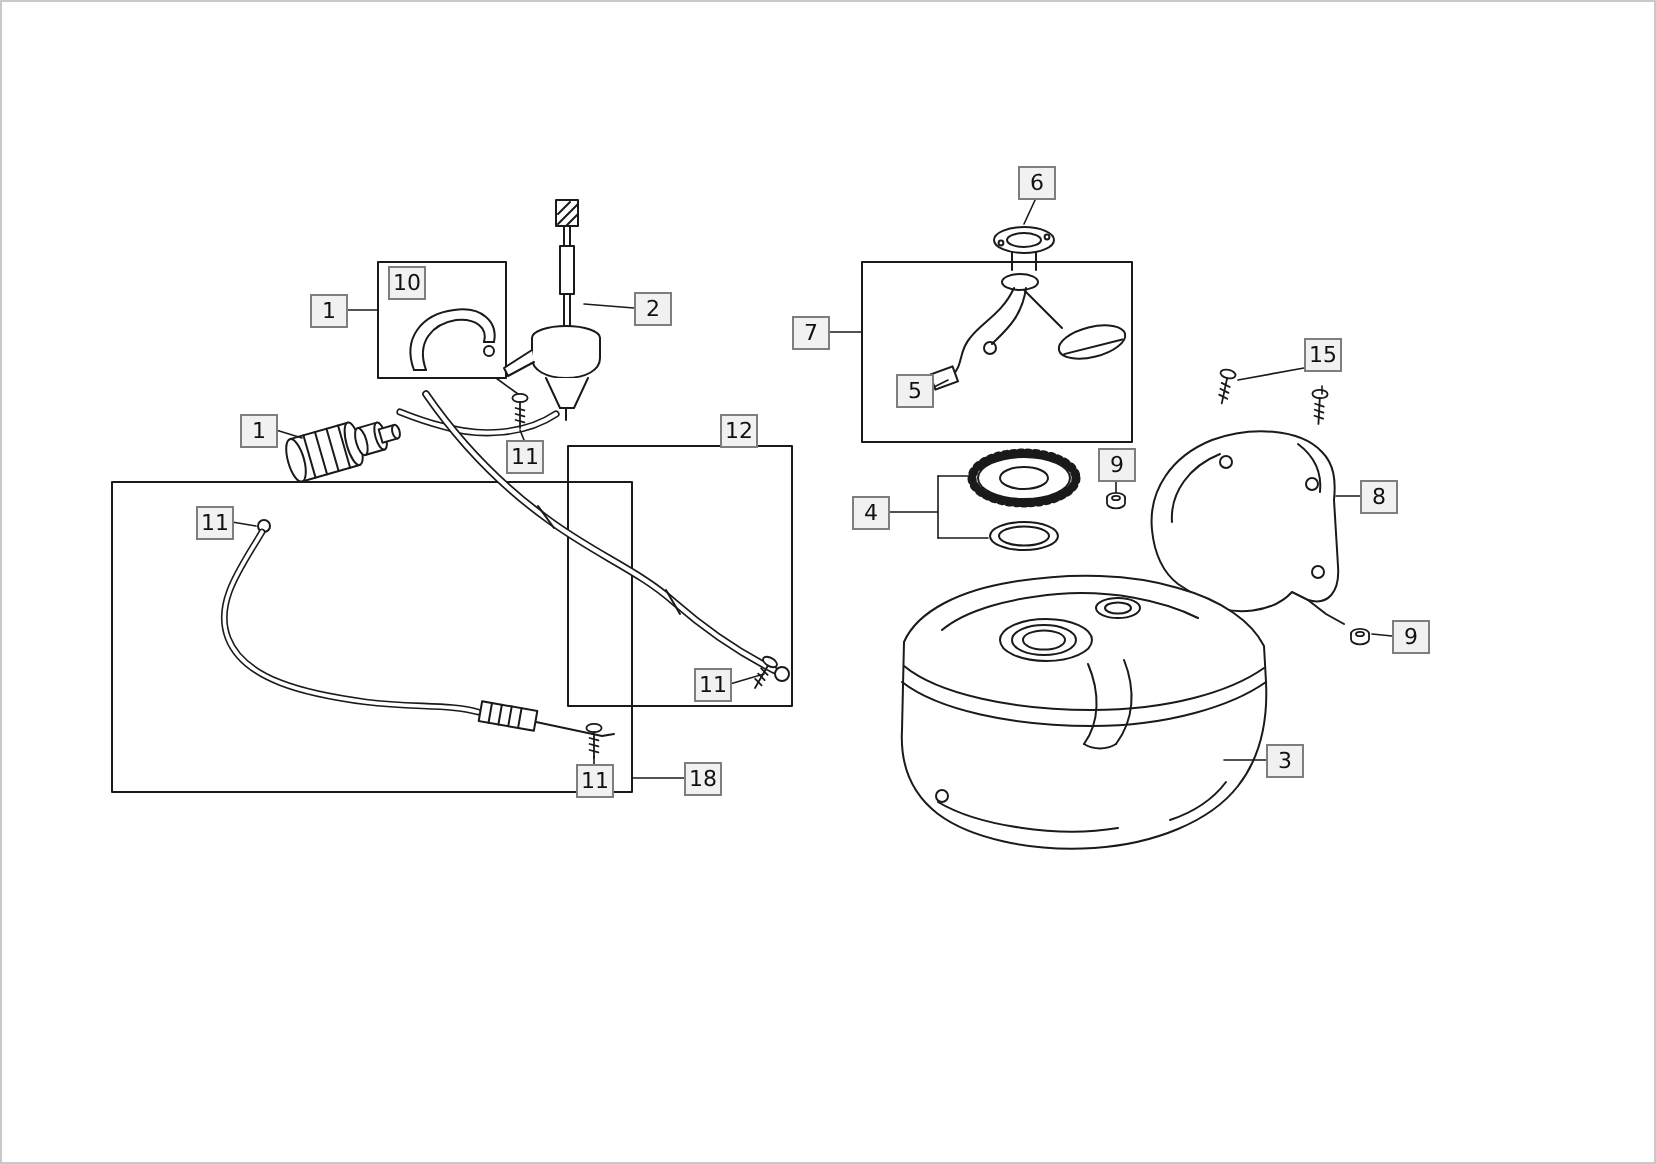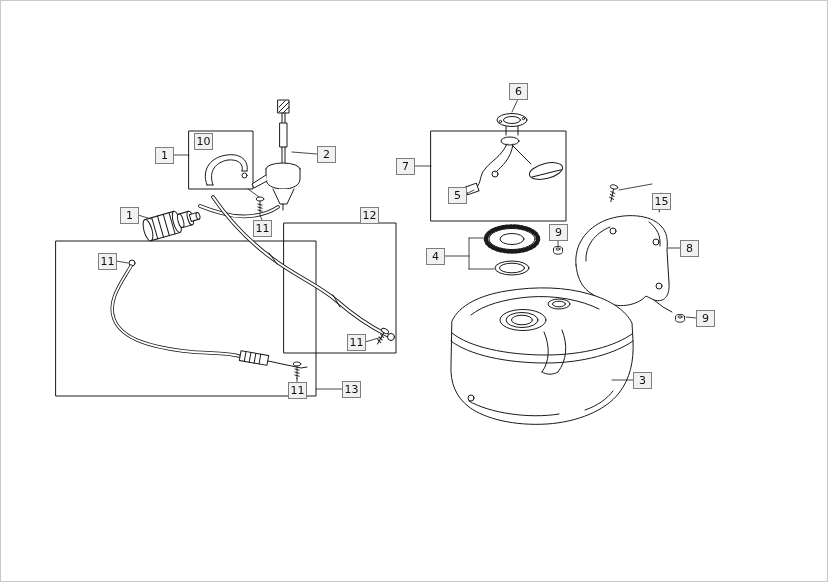--- a/index.html
+++ b/index.html
@@ -215,27 +215,27 @@
     </g>
   </g>
 </svg>
 
   <div class="callout" style="left:154px;top:146px">1</div>
   <div class="callout" style="left:193px;top:132px">10</div>
   <div class="callout" style="left:316px;top:145px">2</div>
   <div class="callout" style="left:508px;top:82px">6</div>
   <div class="callout" style="left:395px;top:157px">7</div>
   <div class="callout" style="left:447px;top:186px">5</div>
-  <div class="callout" style="left:651px;top:192px">15</div>
+  <div class="callout" style="left:651px;top:168px">15</div>
   <div class="callout" style="left:119px;top:206px">1</div>
   <div class="callout" style="left:252px;top:219px">11</div>
   <div class="callout" style="left:359px;top:206px">12</div>
   <div class="callout" style="left:425px;top:247px">4</div>
   <div class="callout" style="left:548px;top:223px">9</div>
   <div class="callout" style="left:679px;top:239px">8</div>
   <div class="callout" style="left:97px;top:252px">11</div>
   <div class="callout" style="left:695px;top:309px">9</div>
   <div class="callout" style="left:346px;top:333px">11</div>
   <div class="callout" style="left:632px;top:371px">3</div>
   <div class="callout" style="left:287px;top:381px">11</div>
-  <div class="callout" style="left:341px;top:380px">13</div>
+  <div class="callout" style="left:341px;top:380px">18</div>
 
 </div>
 
 </body></html>

